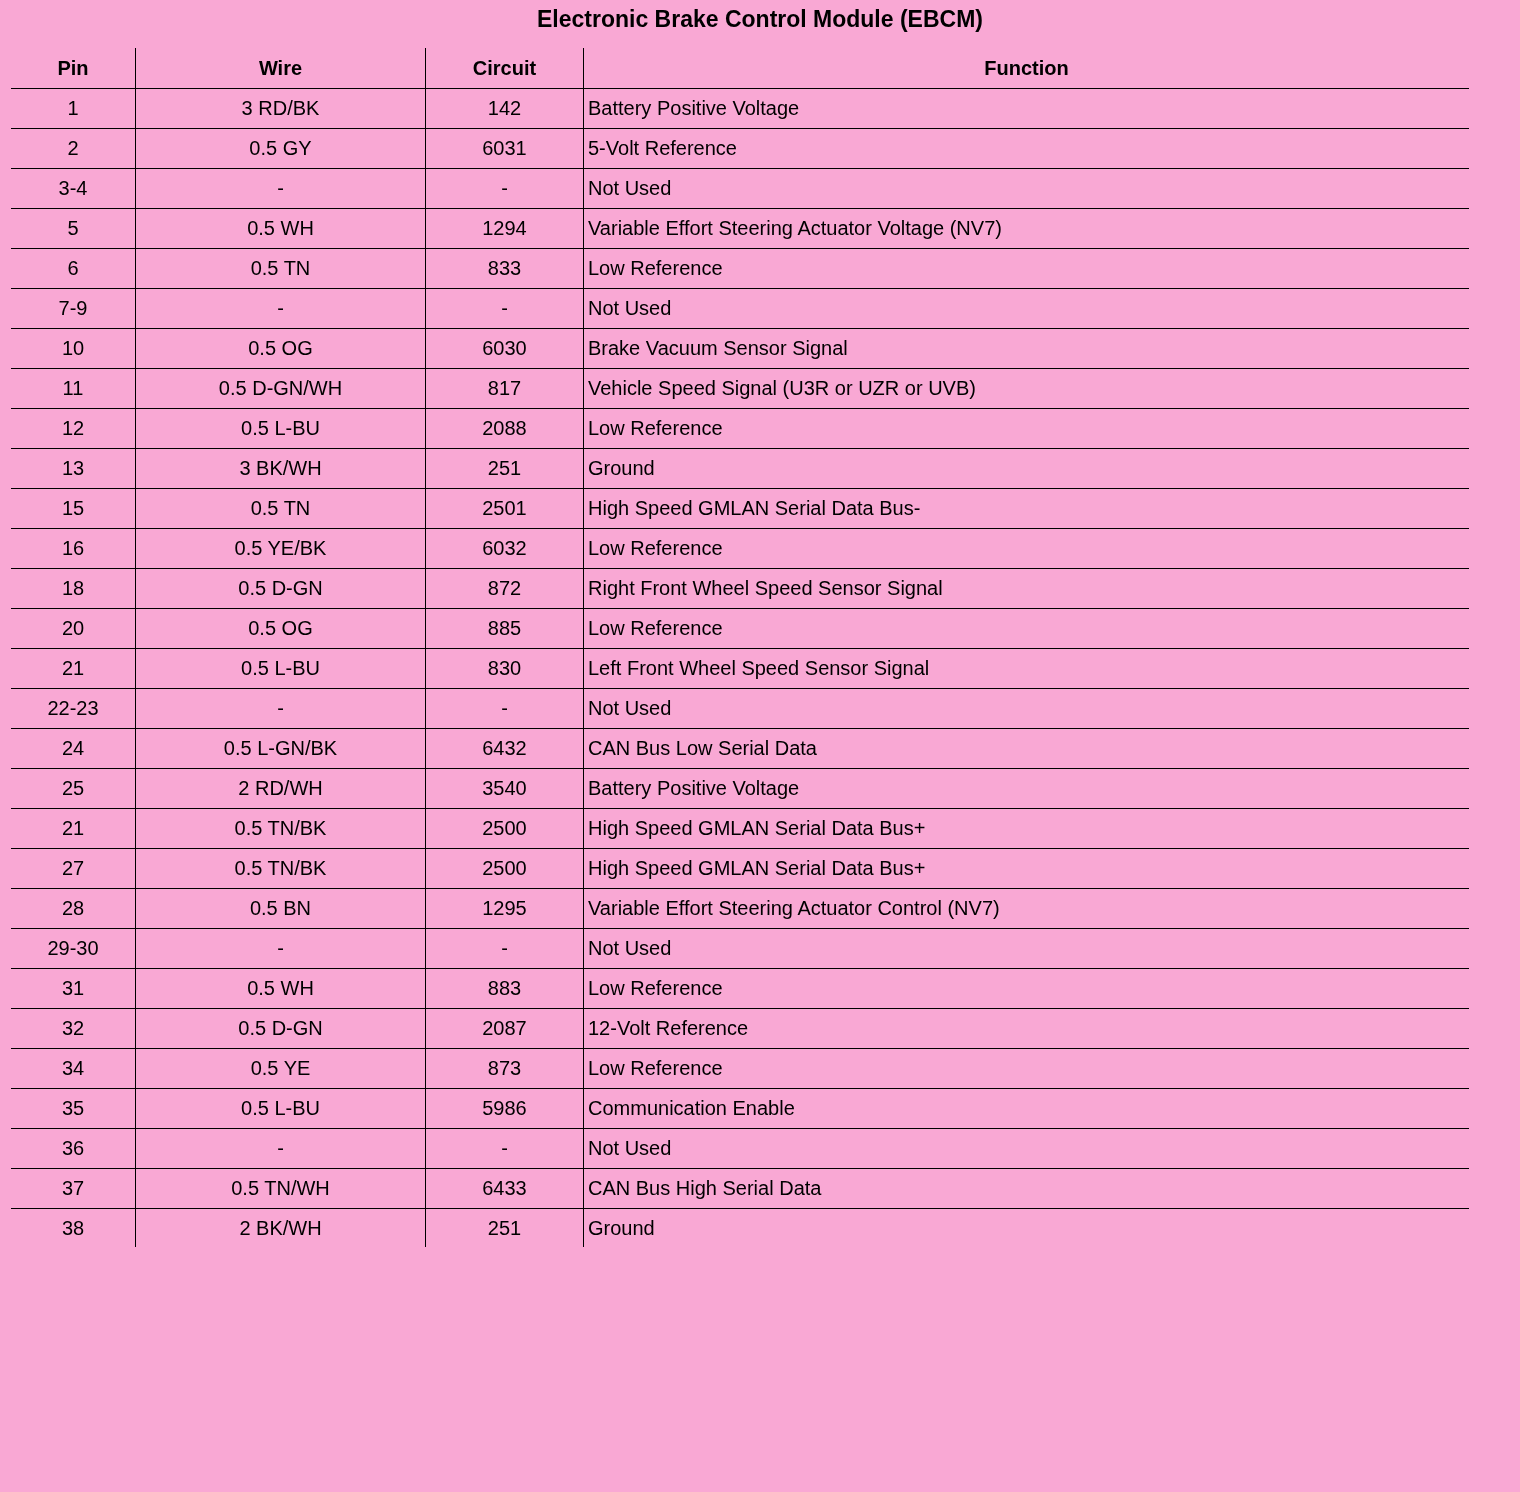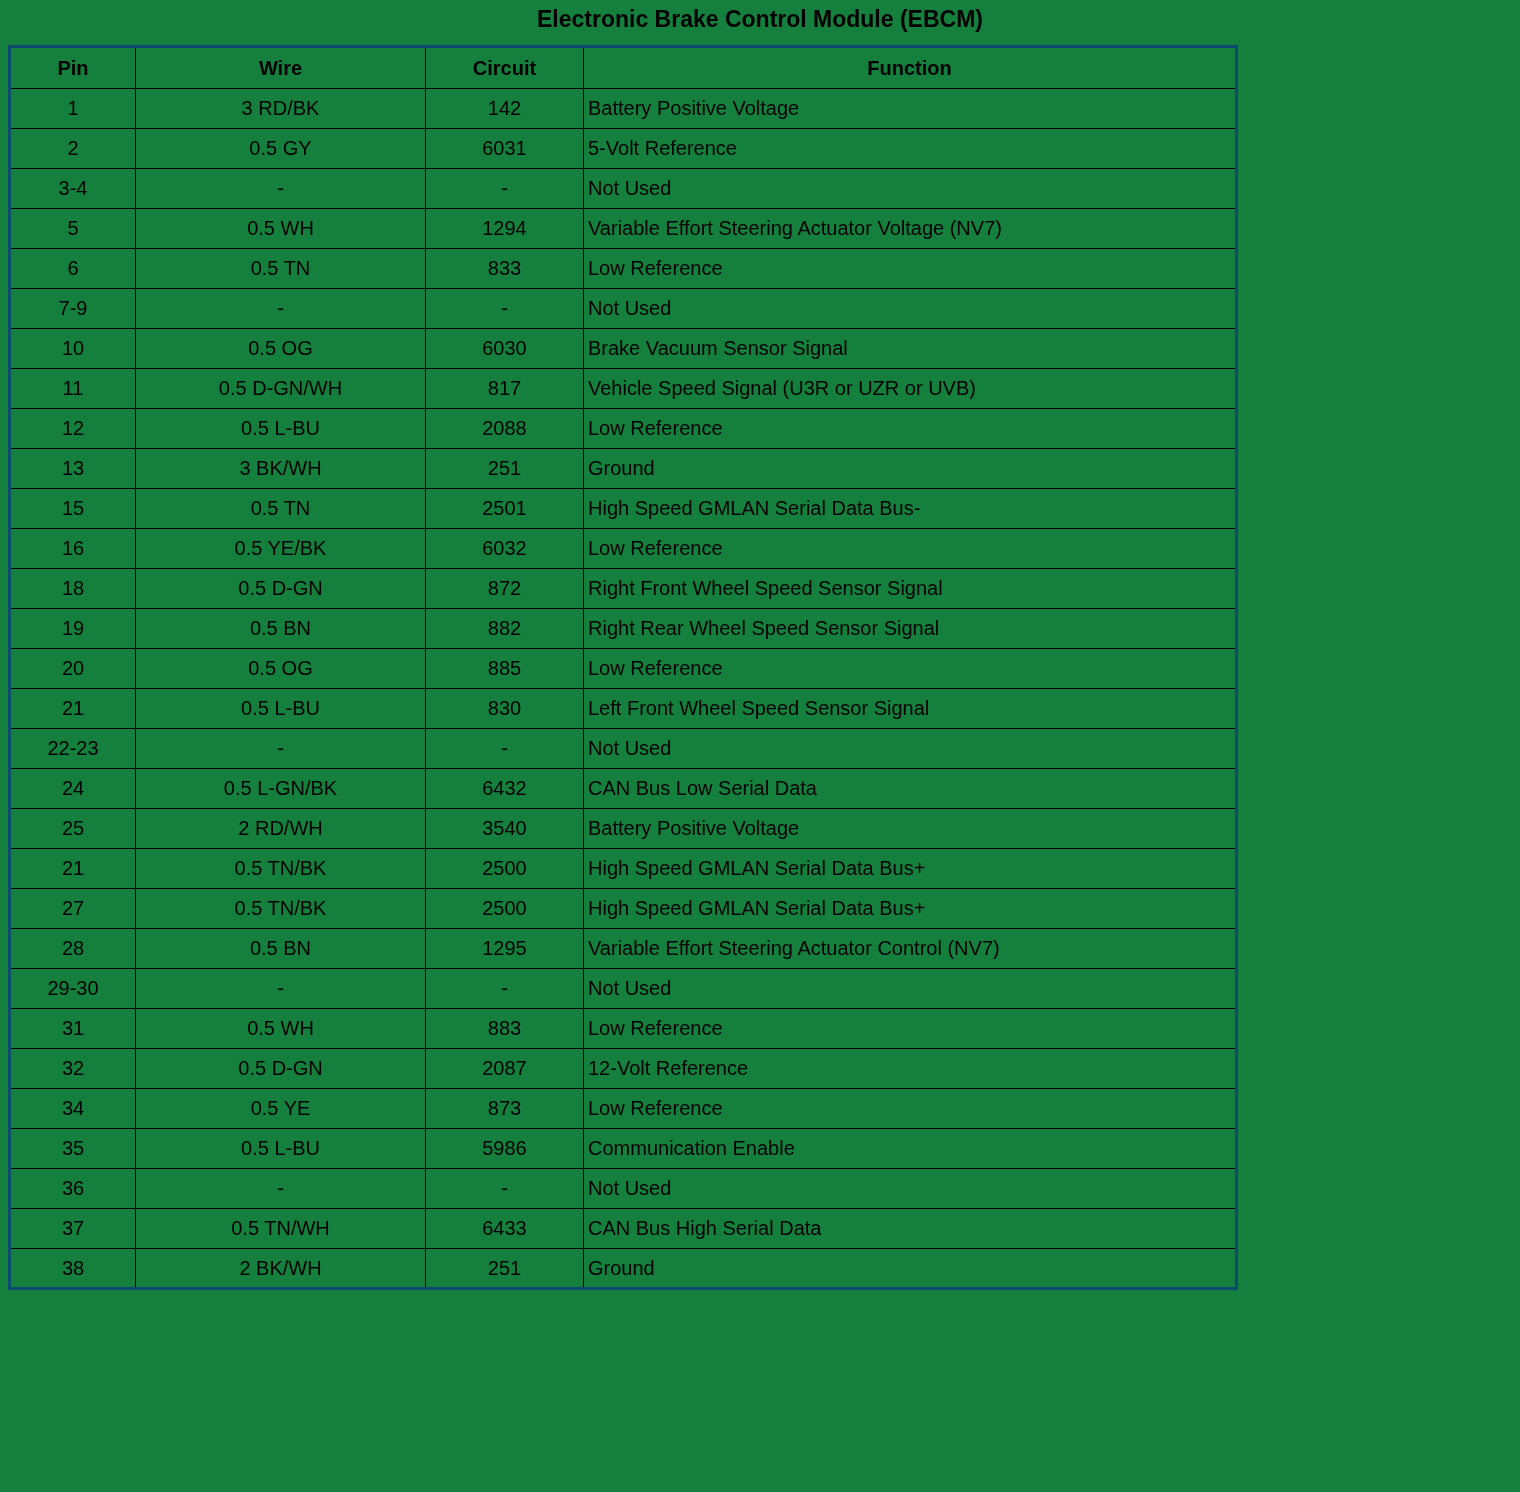--- a/index.html
+++ b/index.html
@@ -7,34 +7,34 @@
     padding: 0;
     background: #ffffff;
     font-family: "Liberation Sans", sans-serif;
     color: #000000;
   }
   .page {
     width: 1520px;
     height: 1492px;
     box-sizing: border-box;
     padding: 2px 8px 4px 8px;
-    background: #15803d;
+    background: #f9a8d4;
   }
   .title {
     font-size: 23px;
     font-weight: bold;
     text-align: center;
     margin: 4px 0 12px 0;
     letter-spacing: 0px;
   }
   table.pinout {
     border-collapse: collapse;
     table-layout: fixed;
-    width: 1230px;
-    border: 3px solid #0c4a6e;
+    width: 1464px;
+    border: 3px solid #f9a8d4;
   }
   table.pinout th,
   table.pinout td {
     border: 1px solid #000000;
     font-size: 20px;
     height: 40px;
     padding: 0 4px;
     box-sizing: border-box;
     overflow: hidden;
     white-space: nowrap;
@@ -150,26 +150,20 @@
           <td class="c-circuit">6032</td>
           <td class="c-func">Low Reference</td>
         </tr>
         <tr>
           <td class="c-pin">18</td>
           <td class="c-wire">0.5 D-GN</td>
           <td class="c-circuit">872</td>
           <td class="c-func">Right Front Wheel Speed Sensor Signal</td>
         </tr>
         <tr>
-          <td class="c-pin">19</td>
-          <td class="c-wire">0.5 BN</td>
-          <td class="c-circuit">882</td>
-          <td class="c-func">Right Rear Wheel Speed Sensor Signal</td>
-        </tr>
-        <tr>
           <td class="c-pin">20</td>
           <td class="c-wire">0.5 OG</td>
           <td class="c-circuit">885</td>
           <td class="c-func">Low Reference</td>
         </tr>
         <tr>
           <td class="c-pin">21</td>
           <td class="c-wire">0.5 L-BU</td>
           <td class="c-circuit">830</td>
           <td class="c-func">Left Front Wheel Speed Sensor Signal</td>

